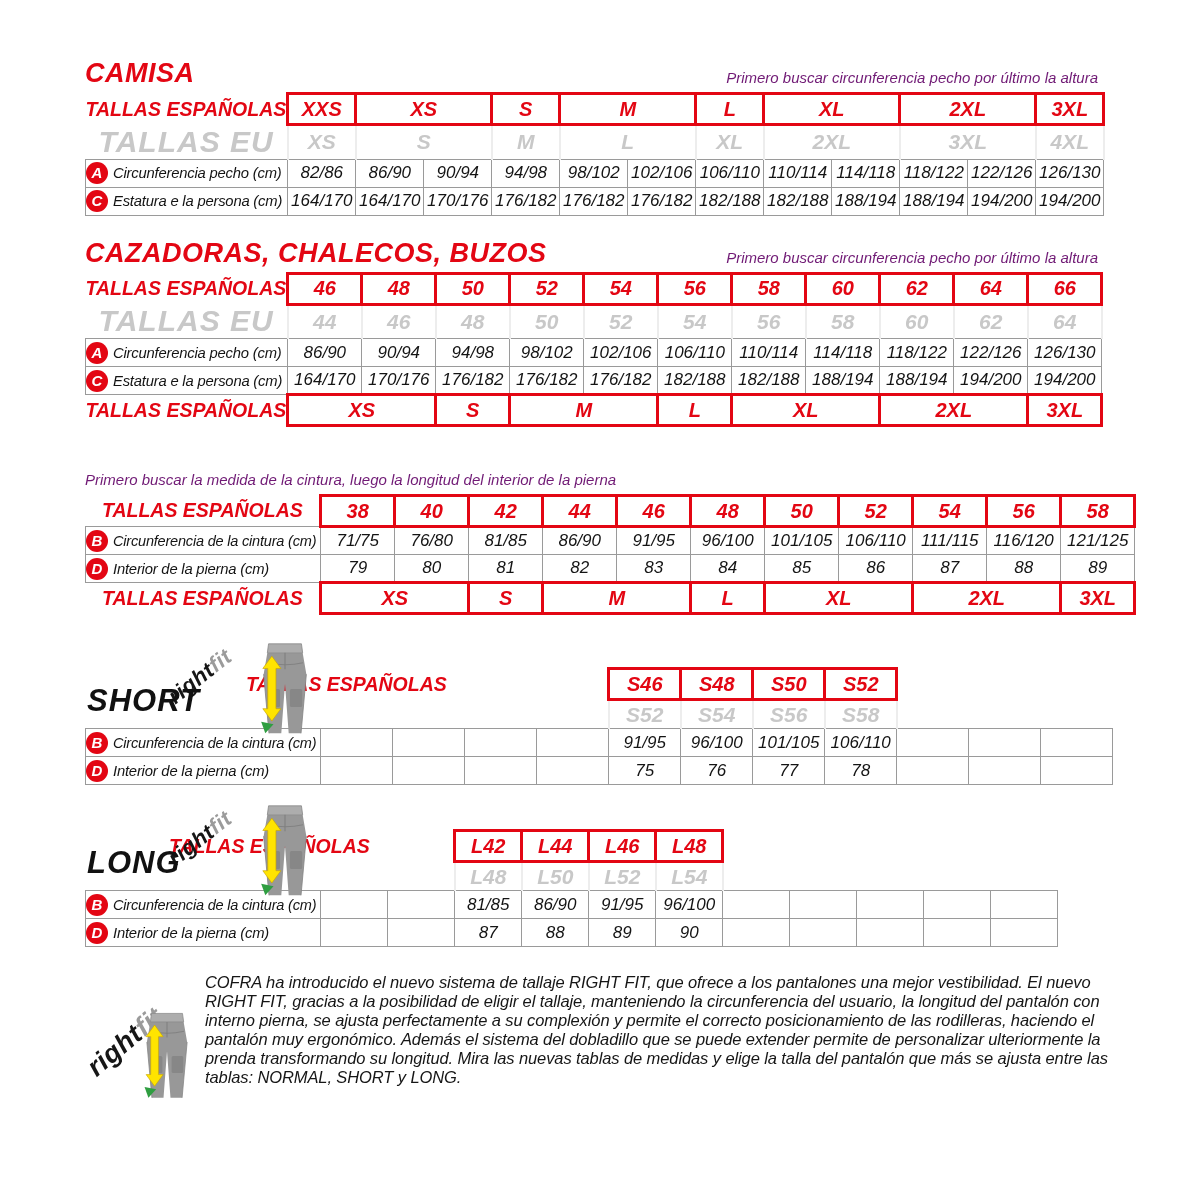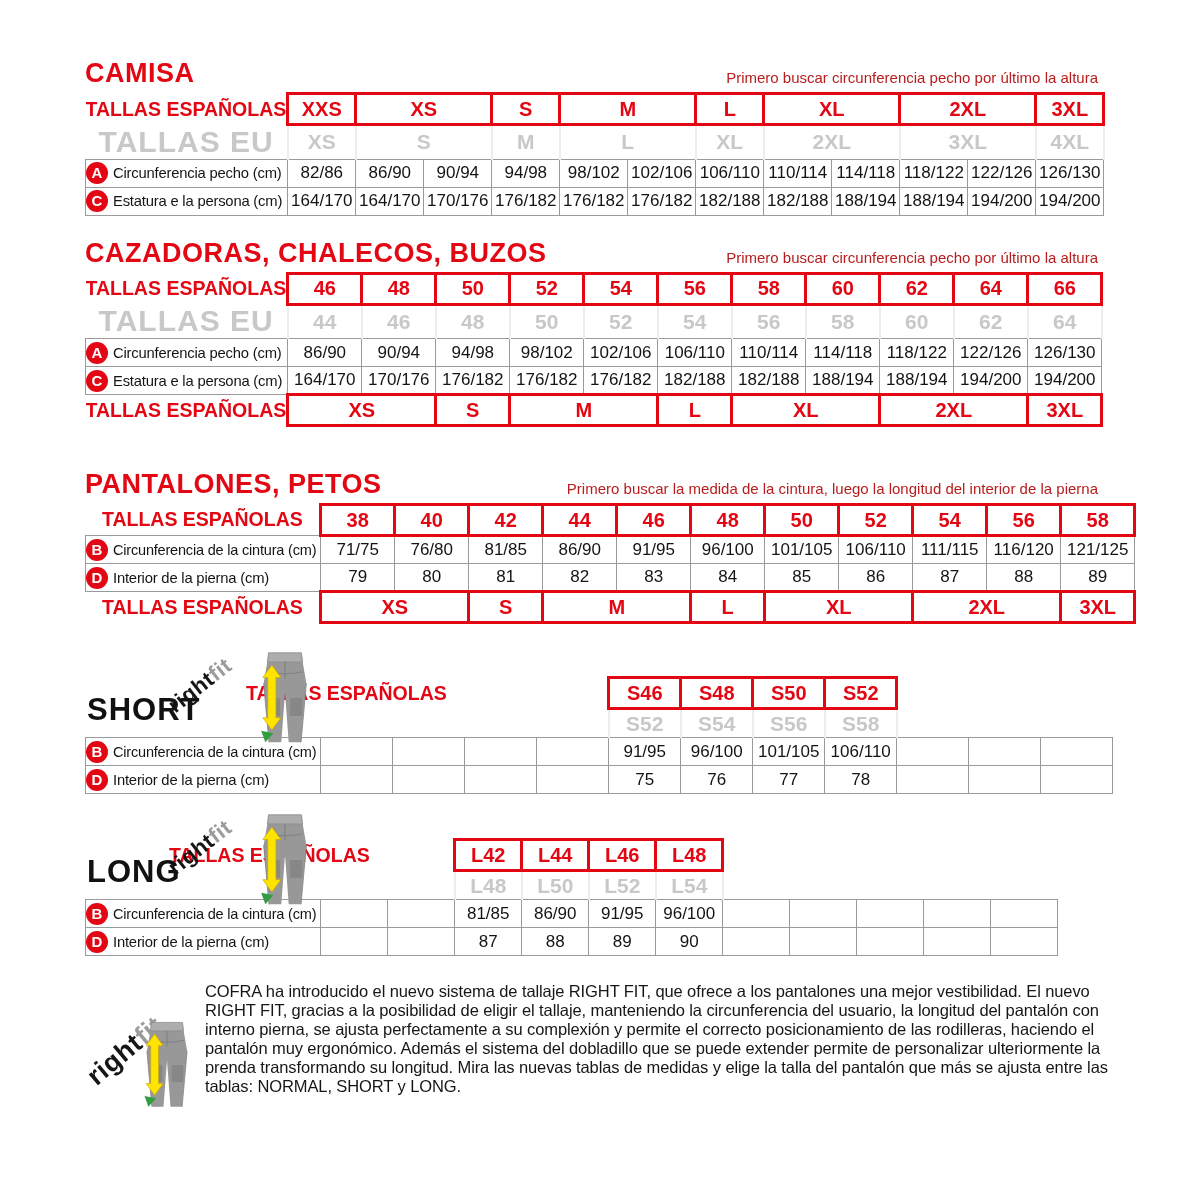--- a/index.html
+++ b/index.html
@@ -1,23 +1,23 @@
 <!DOCTYPE html>
 <html style="--red: #e30613; --gray: #c8c8c8;"><head>
 <meta charset="utf-8">
 <style>
   :root{ --red:#e30613; --gray:#c8c8c8; }
   *{box-sizing:border-box;margin:0;padding:0}
   html,body{background:#fff;}
   body{width:1200px;height:1200px;font-family:"Liberation Sans",sans-serif;color:#161616;}
-  .page{position:relative;width:1200px;height:1200px;padding:60px 12px 0 85px;overflow:hidden;background:#fff;}
+  .page{position:relative;width:1200px;height:1200px;padding:60px 12px 0 85px;overflow:hidden;background:#fff;font-style:italic;}
 
   .sec-header{display:flex;justify-content:space-between;align-items:flex-end;width:1013px;margin-bottom:5px;}
   .sec-title{color:var(--red);font-weight:bold;font-size:27px;letter-spacing:.5px;line-height:27px;}
-  .sec-note{font-size:15px;color:#b91c1c;padding-bottom:1px;}
+  .sec-note{font-size:15px;color:#701a75;padding-bottom:1px;}
 
   table.size-table{border-collapse:collapse;table-layout:fixed;}
   .size-table td{text-align:center;vertical-align:middle;overflow:hidden;padding:0;}
   .red-box{border:3px solid var(--red);color:var(--red);font-weight:bold;font-size:20px;height:31px;background:#fff;margin-top:28px;}
   .hdr-label{border:none;text-align:right;padding-right:10px;font-weight:bold;white-space:nowrap;}
   .red-label{color:var(--red);font-size:19.5px;}
   .gray-label{color:var(--gray);font-size:30px;text-align:left;padding-right:0;letter-spacing:1px;}
   .gray-size{color:var(--gray);font-weight:bold;font-size:21px;height:29px;border-left:2px solid #ededed;border-right:2px solid #ededed;}
   .spacer{border:none;}
   .row-data td{border:1.5px solid #9a9a9a;height:28px;}
@@ -223,21 +223,20 @@
               <td class="red-box" colspan="2">2XL</td>
               <td class="red-box" colspan="1">3XL</td>
             </tr>
           </tbody>
         </table>
       </div>
   </div>
 
   <div class="sec-pantalones">
     <div class="sec-header">
-      <div class="sec-title">PANTALONES, PETOS</div>
       <div class="sec-note">Primero buscar la medida de la cintura, luego la longitud del interior de la pierna</div>
     </div>
     <div>
         <table class="size-table">
           <colgroup>
             <col style="width: 197px;">
             <col style="width: 74px;">
             <col style="width: 74px;">
             <col style="width: 74px;">
             <col style="width: 74px;">

